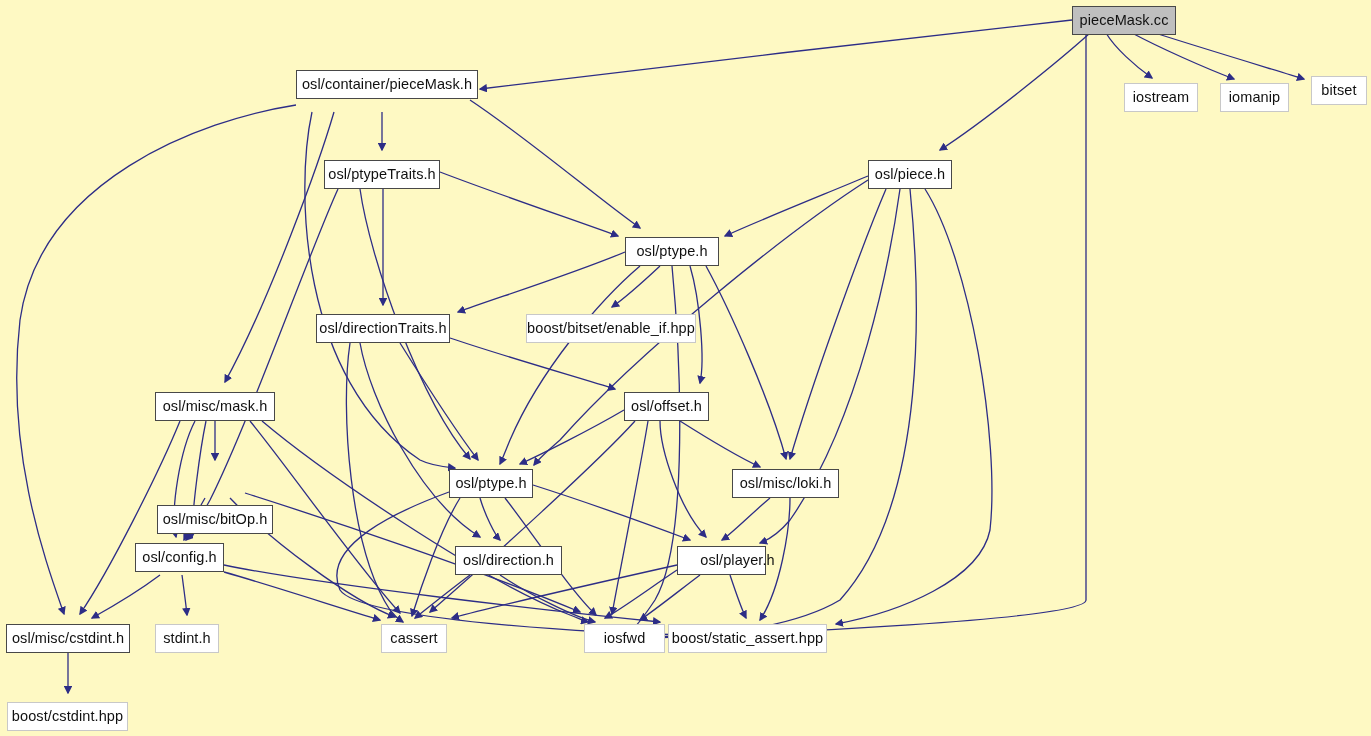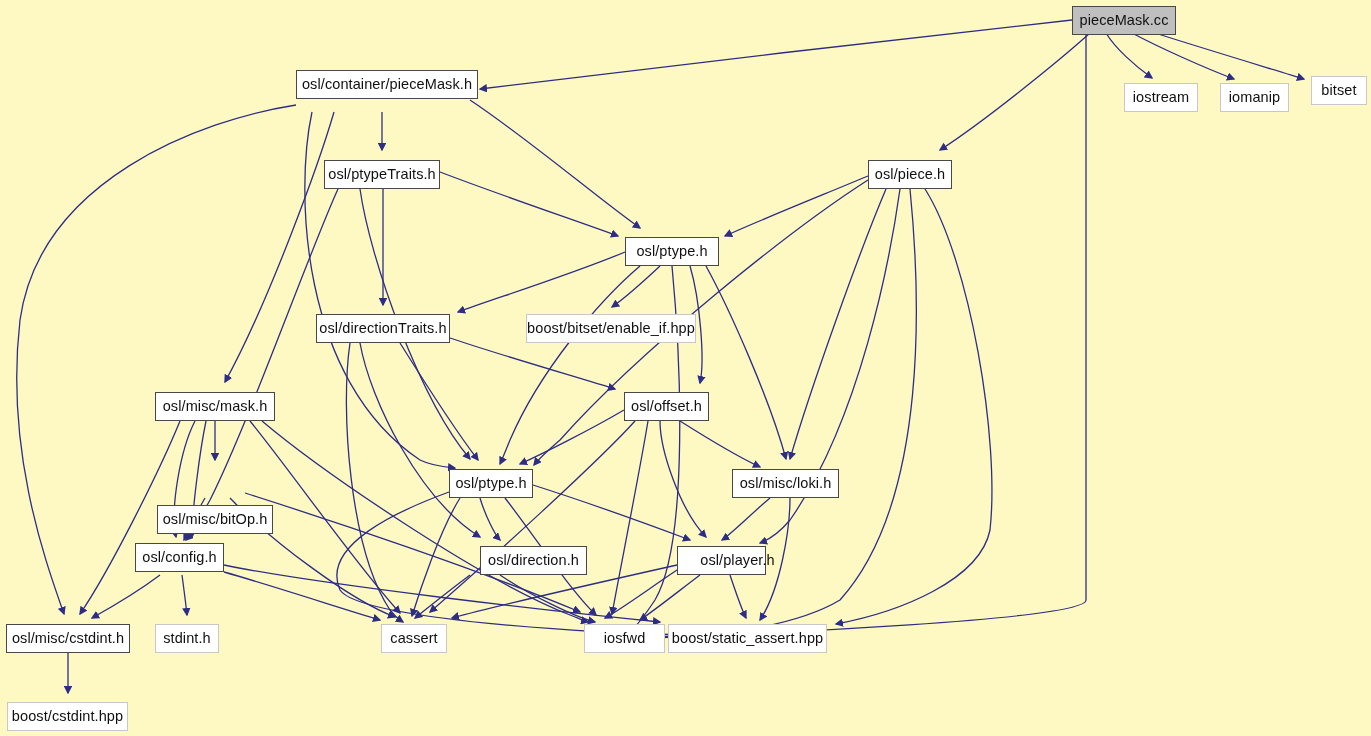--- a/index.html
+++ b/index.html
@@ -171,21 +171,21 @@
       </div>
       <div class="node hdr" style="left: 449px; top: 469px; width: 84px; border-color: rgb(72, 72, 72);">
         <span class="node-label">osl/ptype.h</span>
       </div>
       <div class="node hdr" style="left: 732px; top: 469px; width: 107px; border-color: rgb(72, 72, 72);">
         <span class="node-label">osl/misc/loki.h</span>
       </div>
       <div class="node hdr" style="left: 135px; top: 543px; width: 89px; border-color: rgb(72, 72, 72);">
         <span class="node-label">osl/config.h</span>
       </div>
-      <div class="node hdr" style="left: 480px; top: 546px; width: 107px; border-color: rgb(72, 72, 72);">
+      <div class="node hdr" style="left: 455px; top: 546px; width: 107px; border-color: rgb(72, 72, 72);">
         <span class="node-label">osl/direction.h</span>
       </div>
       <div class="node hdr" style="left: 677px; top: 546px; width: 89px; border-color: rgb(72, 72, 72); padding-left: 32px;">
         <span class="node-label">osl/player.h</span>
       </div>
       <div class="node hdr" style="left: 6px; top: 624px; width: 124px; border-color: rgb(72, 72, 72); justify-content: center;">
         <span class="node-label">osl/misc/cstdint.h</span>
       </div>
       <div class="node" style="left: 155px; top: 624px; width: 64px; border-color: rgb(200, 200, 200);">
         <span class="node-label">stdint.h</span>

